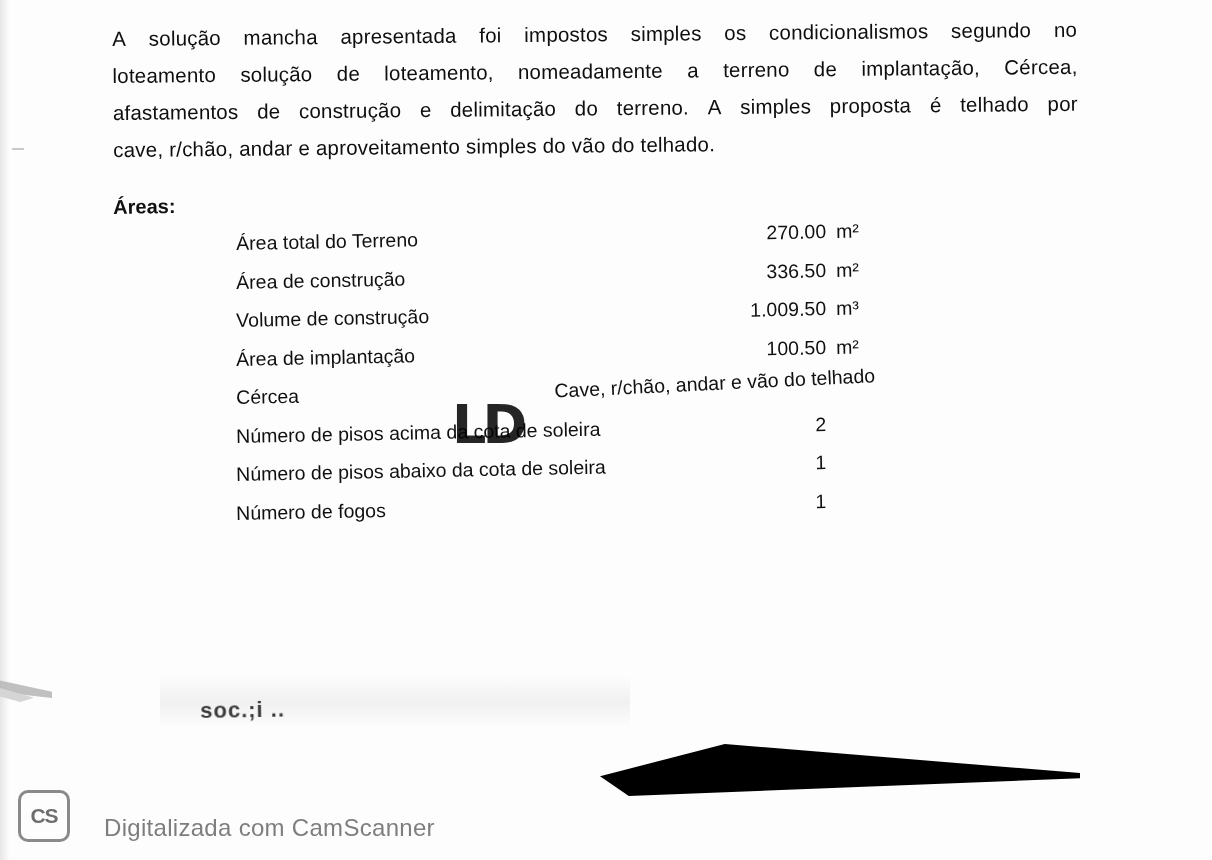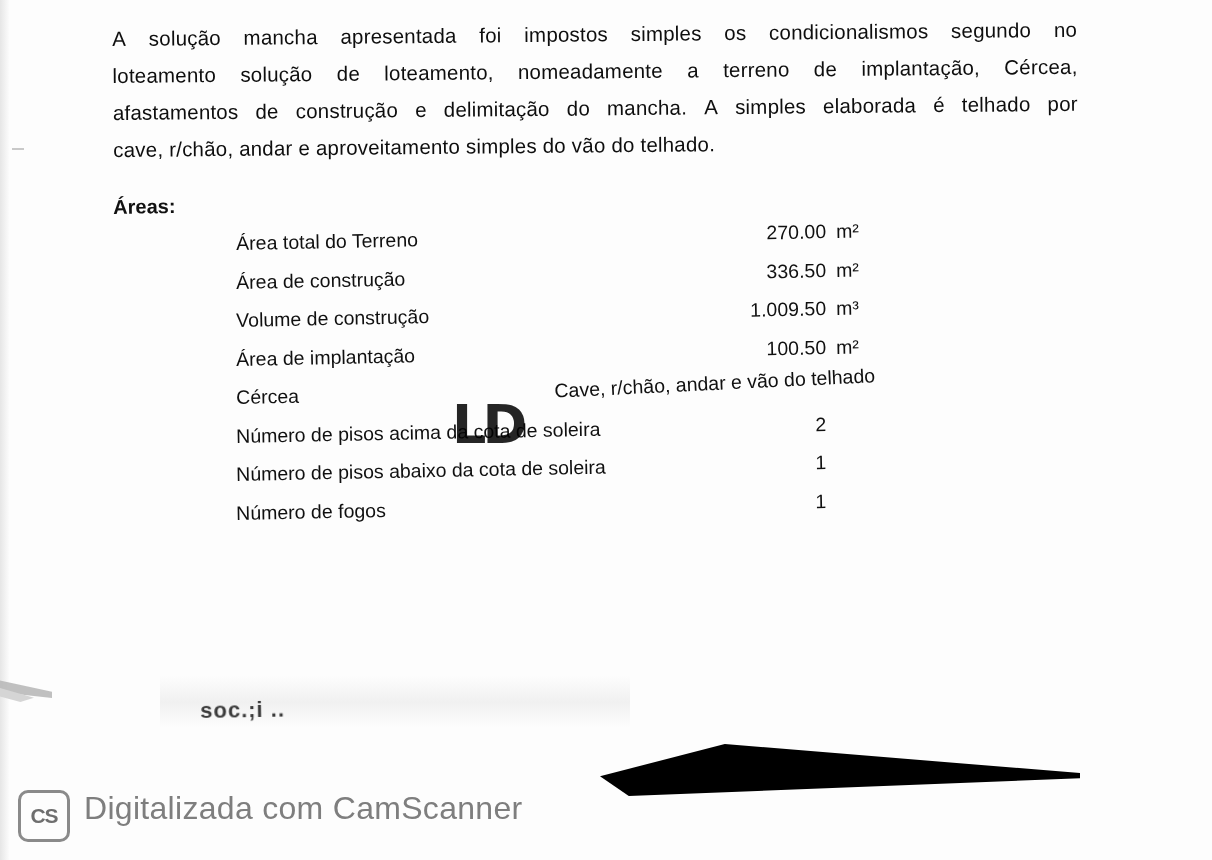--- a/index.html
+++ b/index.html
@@ -204,42 +204,43 @@
     height: 2px;
     background: #c9c9c9;
   }
 
   
   .cs-footer {
     position: absolute;
     left: 18px;
     top: 790px;
     display: flex;
-    align-items: flex-start;
+    align-items: flex-end;
     gap: 14px;
   }
   .cs-badge {
     width: 46px;
     height: 46px;
     border: 3px solid #8a8a8a;
     border-radius: 10px;
     display: flex;
     align-items: center;
     justify-content: center;
     font-size: 21px;
     font-weight: 700;
     color: #6e6e6e;
     font-family: "Liberation Sans", sans-serif;
     letter-spacing: -1px;
   }
   .cs-text {
-    font-size: 32px;
+    font-size: 24px;
     color: #7e7e7e;
     font-family: "Liberation Sans", sans-serif;
     letter-spacing: .3px;
+    margin-left: 20px;
   }
 </style>
 </head>
 <body>
 
 <div class="scan-page">
 
   <div class="scan-edge-left"></div>
   <div class="margin-tick"></div>
 
@@ -269,24 +270,24 @@
       <span>implantação,</span>
       <span>Cércea,</span>
     </span>
     <span class="ln just">
       <span>afastamentos</span>
       <span>de</span>
       <span>construção</span>
       <span>e</span>
       <span>delimitação</span>
       <span>do</span>
-      <span>mancha.</span>
+      <span>terreno.</span>
       <span>A</span>
       <span>simples</span>
-      <span>elaborada</span>
+      <span>proposta</span>
       <span>é</span>
       <span>telhado</span>
       <span>por</span>
     </span>
     <span class="ln">cave, r/chão, andar e aproveitamento simples do vão do telhado.</span>
   </div>
 
   <div class="areas-label">Áreas:</div>
 
   <div class="areas-table">

